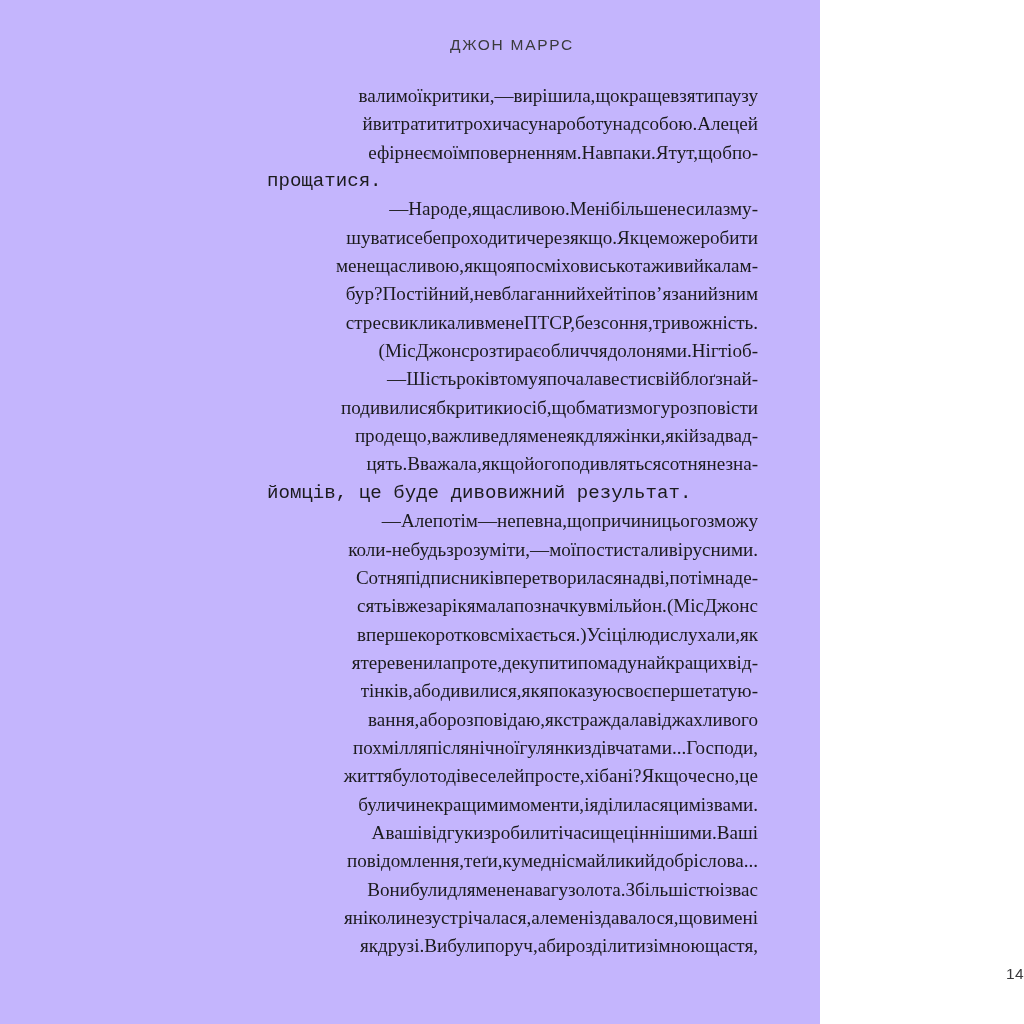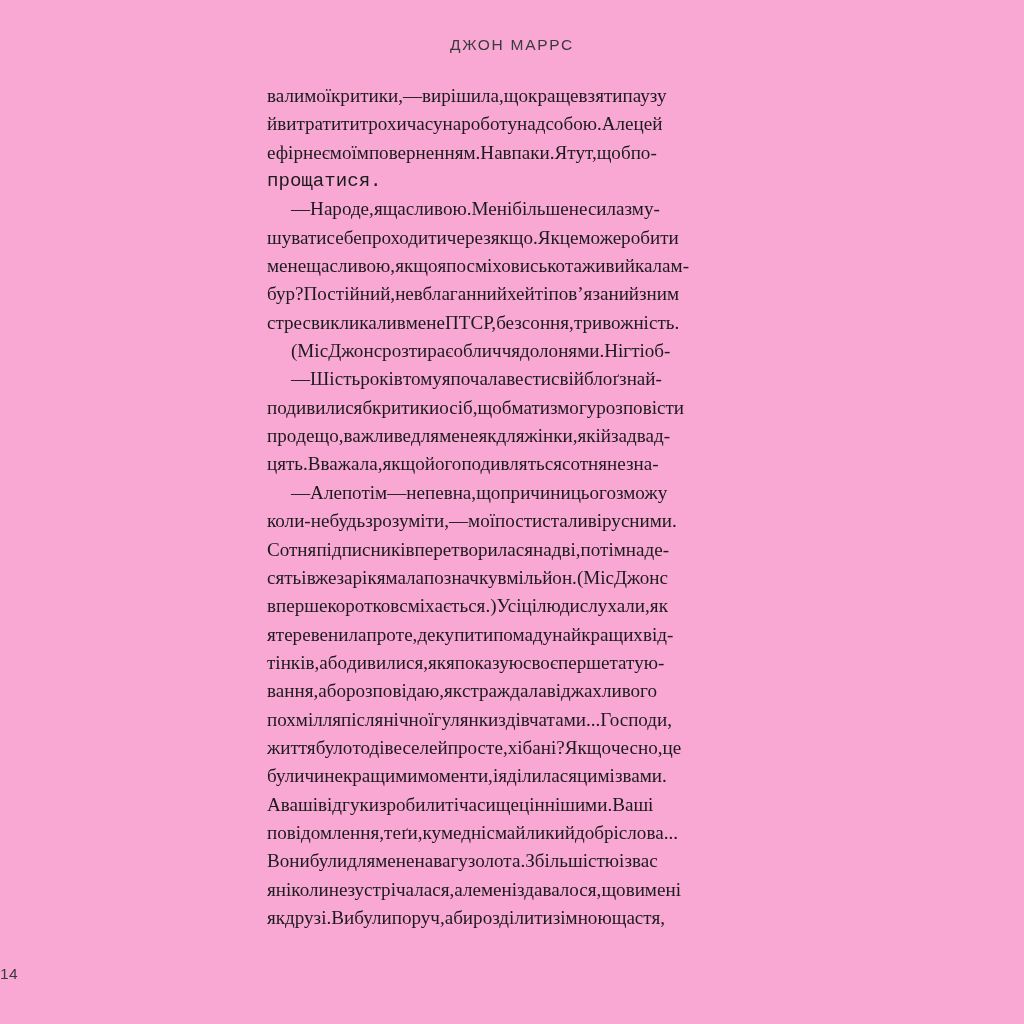--- a/index.html
+++ b/index.html
@@ -10,23 +10,23 @@
   body {
     width: 1024px;
     height: 1024px;
     background: #ffffff;
     font-family: "Liberation Serif", "DejaVu Serif", serif;
     overflow: hidden;
   }
 
   .page {
     position: relative;
-    width: 1024px;
+    width: 820px;
     height: 1024px;
-    background: #f9a8d4;
+    background: #c4b5fd;
     box-sizing: border-box;
   }
 
   
   .running-head {
     position: absolute;
     top: 36px;
     left: 0;
     width: 1024px;
     text-align: center;
@@ -64,40 +64,40 @@
     display: block;
     text-align: justify;
     white-space: nowrap;
   }
   .ln > span.w {
     display: inline-block;
   }
   
   .ln.just {
     display: flex;
-    justify-content: flex-start;
+    justify-content: flex-end;
     white-space: nowrap;
   }
   .ln.just.ind {
     padding-left: 24px;
   }
   
   .ln.last {
     display: block;
     white-space: nowrap;
     font-family: Liberation Mono, monospace;
   }
 
   
   .folio {
     position: absolute;
     top: 965px;
     left: 0;
     width: 1024px;
-    text-align: left;
+    text-align: right;
     font-family: "Liberation Sans", "DejaVu Sans", sans-serif;
     font-size: 15.5px;
     color: #3a3a3c;
     letter-spacing: 0.4px;
   }
 </style>
 </head>
 <body>
 
 <div class="page">
@@ -245,20 +245,21 @@
         </span>
         <span class="ln just">
           <span class="w">цять.</span>
           <span class="w">Вважала,</span>
           <span class="w">якщо</span>
           <span class="w">його</span>
           <span class="w">подивляться</span>
           <span class="w">сотня</span>
           <span class="w">незна-</span>
         </span>
+        <span class="ln last">йомців, це буде дивовижний результат.</span>
       </p>
       <p>
         <span class="ln just ind">
           <span class="w">—</span>
           <span class="w">Але</span>
           <span class="w">потім</span>
           <span class="w">—</span>
           <span class="w">не</span>
           <span class="w">певна,</span>
           <span class="w">що</span>

